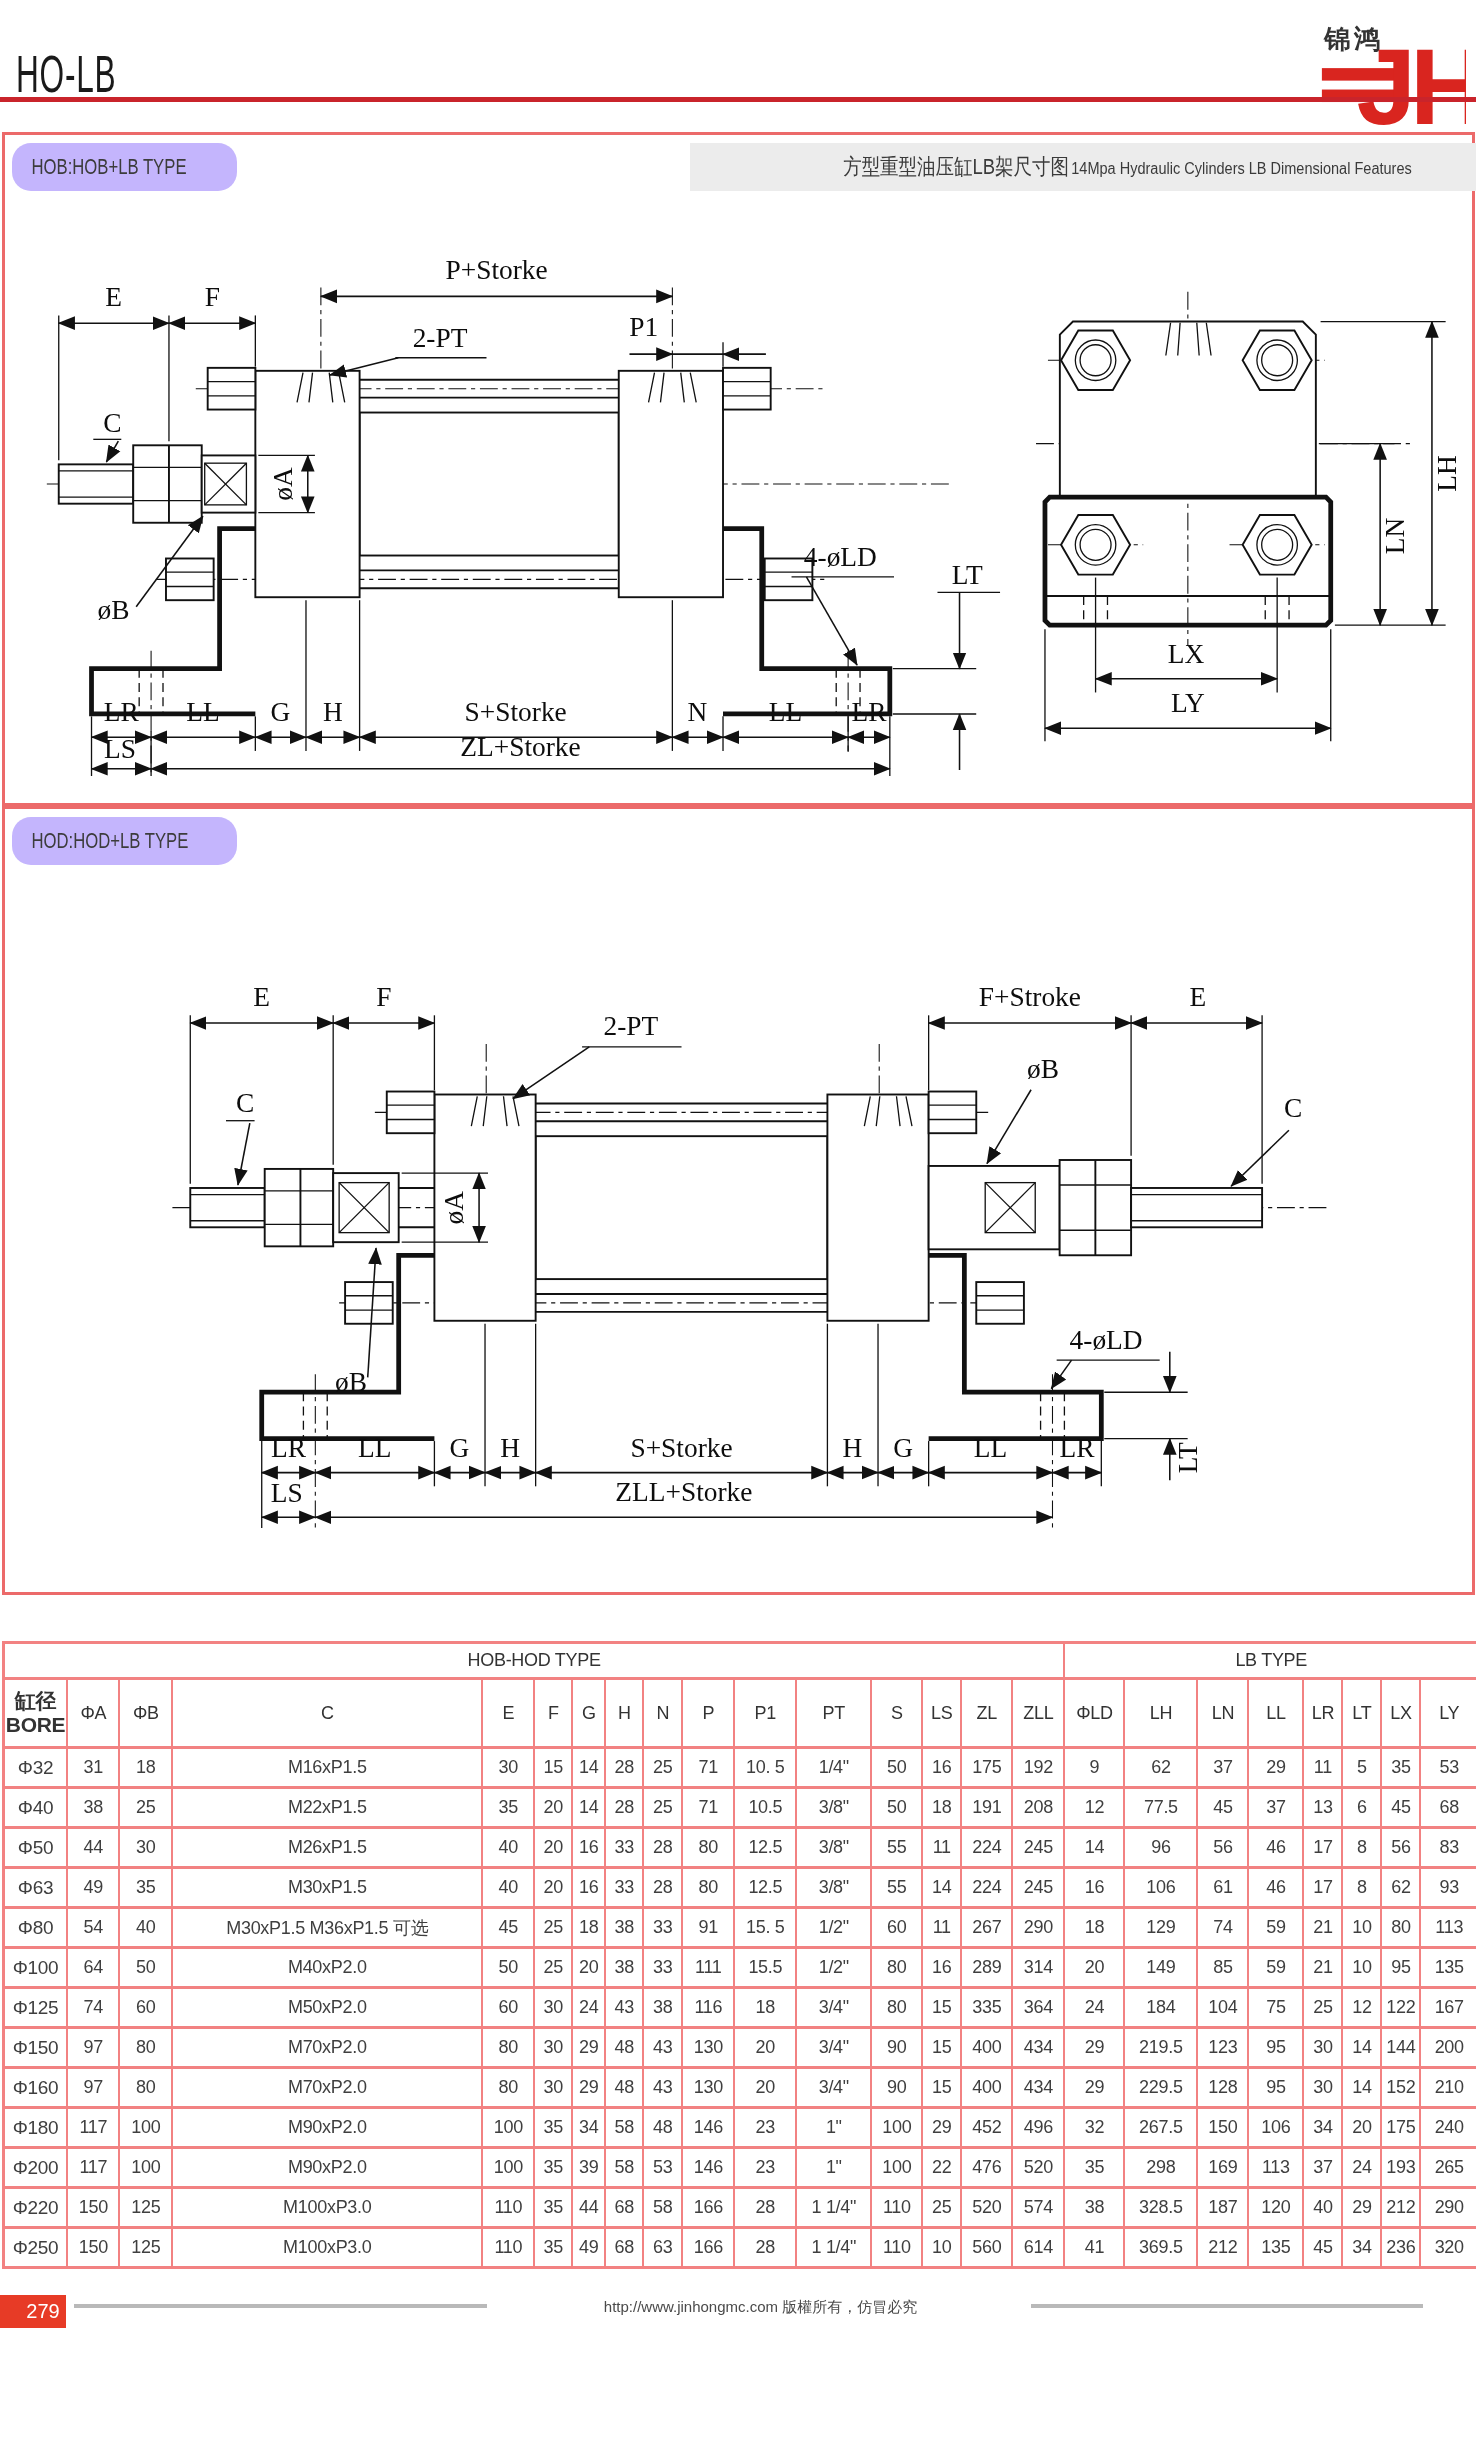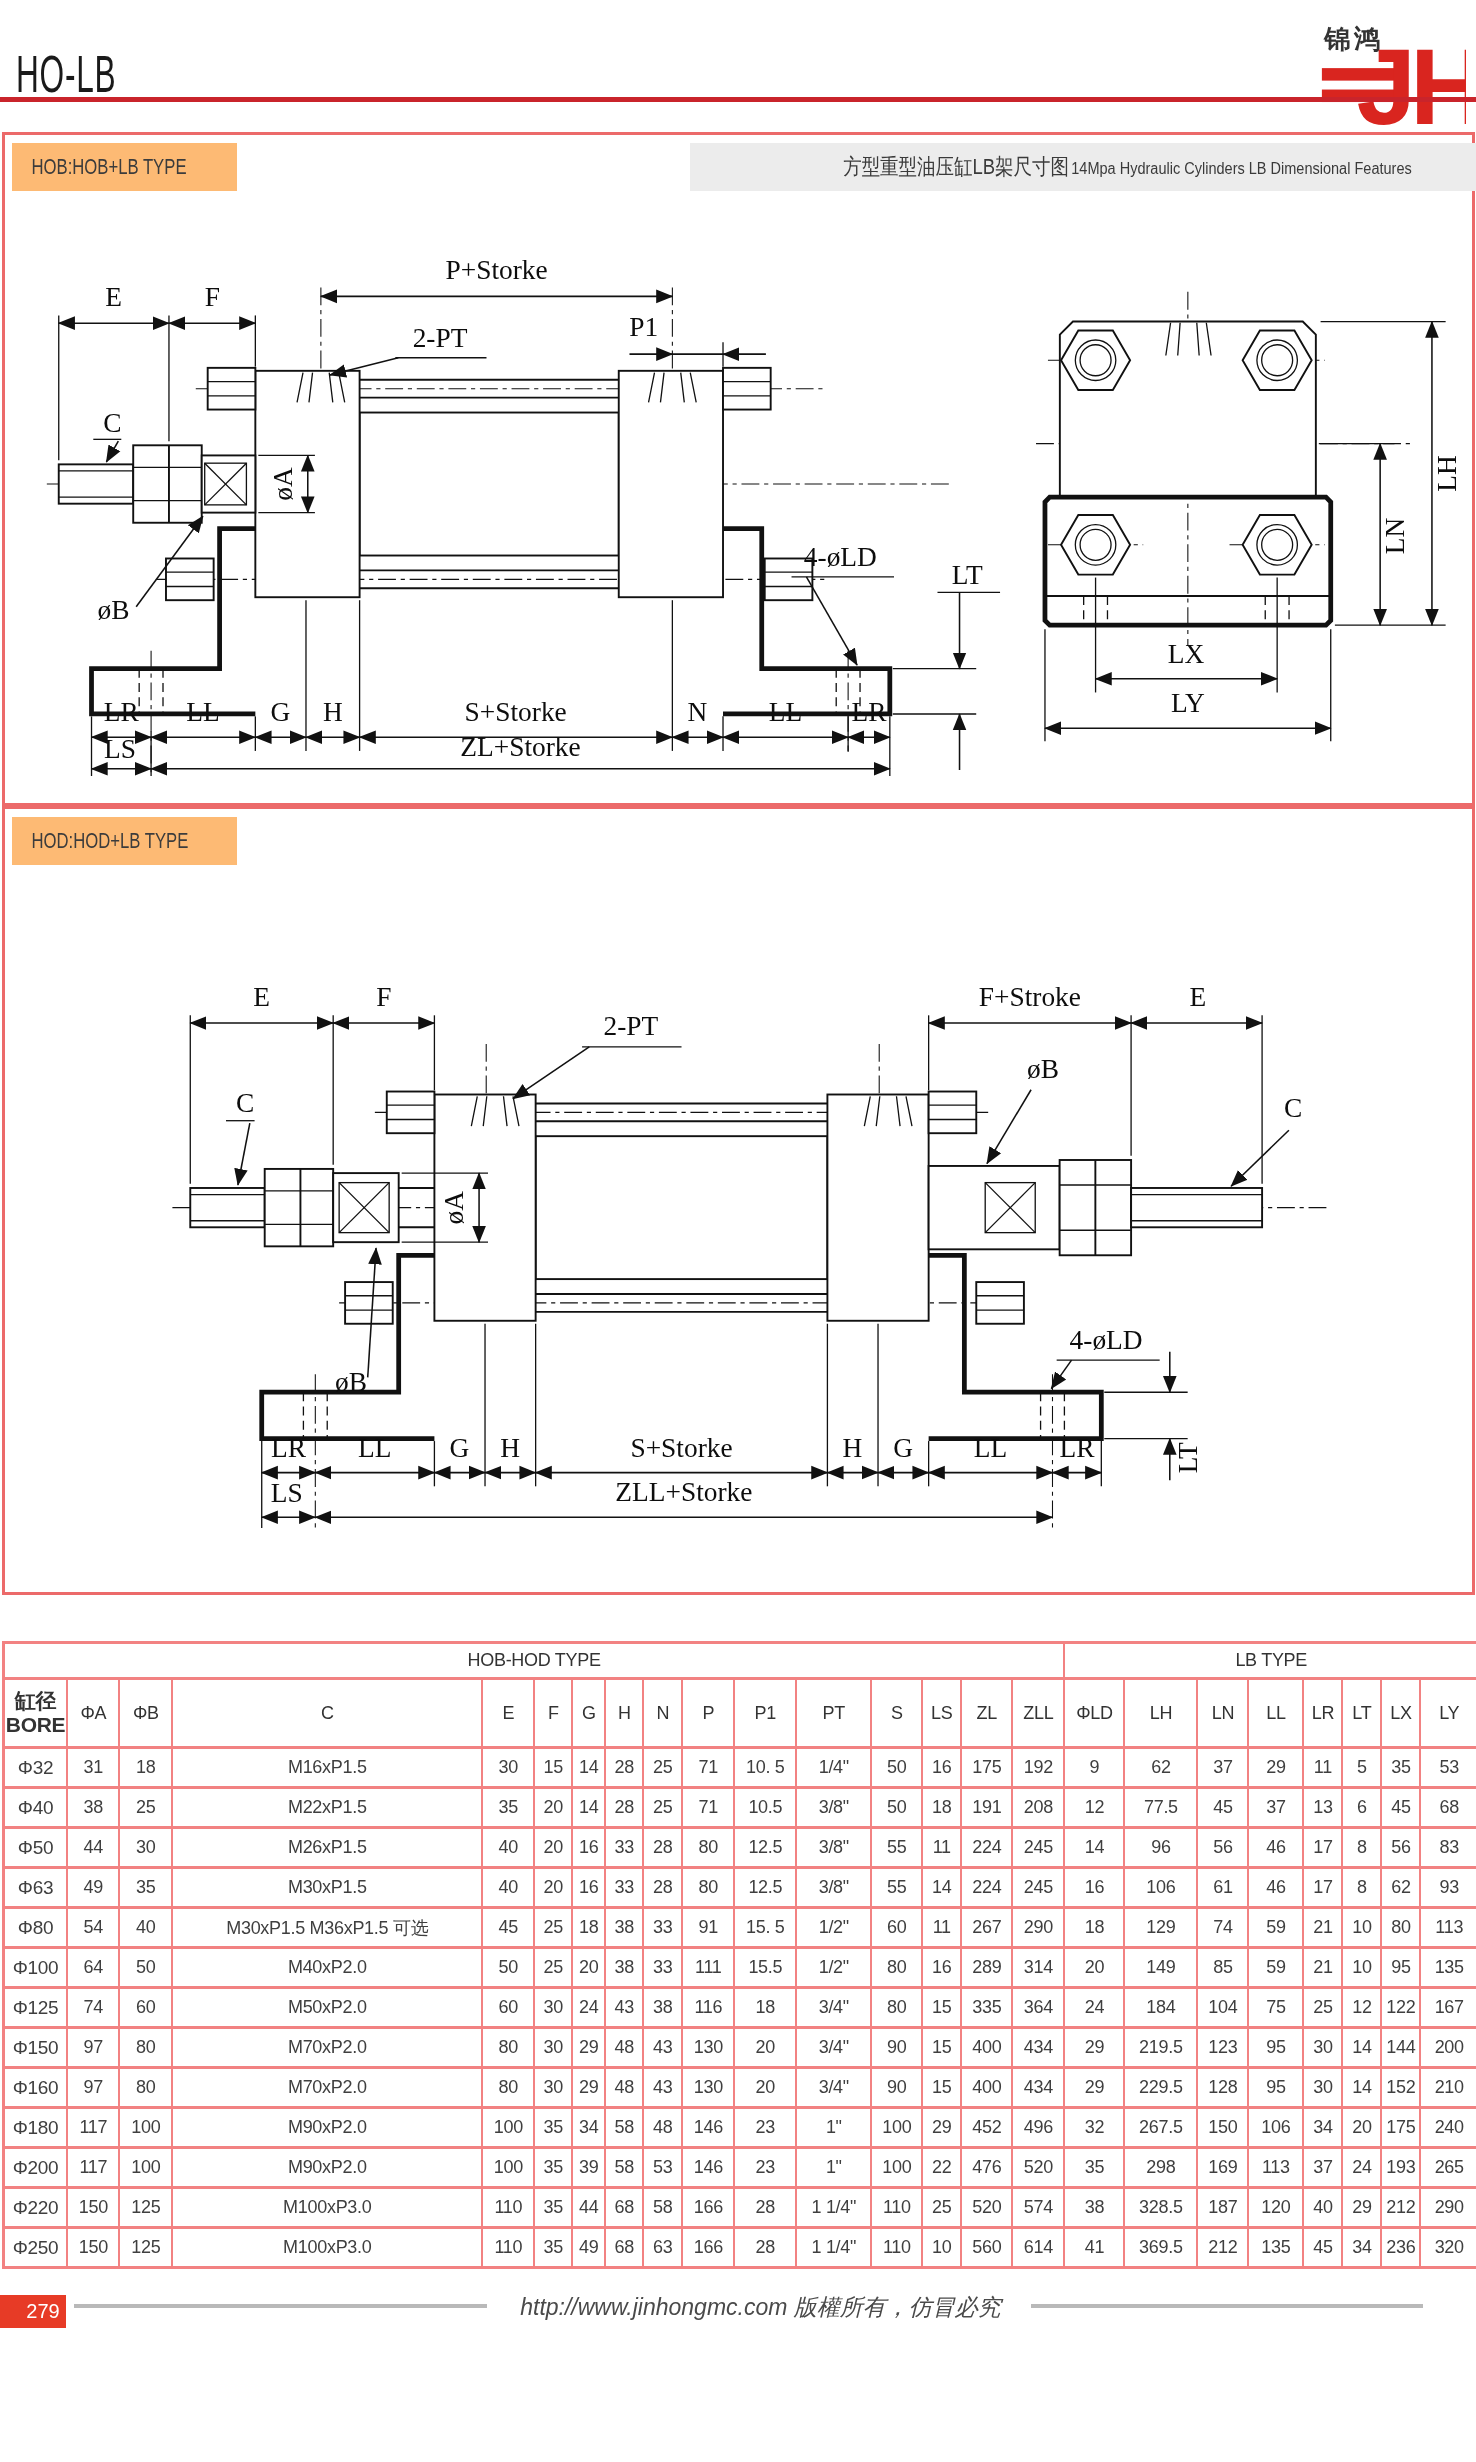--- a/index.html
+++ b/index.html
@@ -13,22 +13,22 @@
     left:15.5px;top:45px;font-size:51px;font-weight:400;color:#1a1a1a;
     letter-spacing:1.2px;white-space:nowrap;
   }
   .condense{display:inline-block;transform:scaleX(.62);transform-origin:0 50%;}
   #title-rule{left:0;top:97px;width:1477px;height:5.4px;background:#c9242b;}
   
   .section-box{left:1.8px;width:1467px;border:3px solid #ec6a6a;background:#fff;}
   #section-hob{top:132px;height:668px;}
   #section-hod{top:806px;height:783px;}
   .sec-label{
-    left:7.1px;top:8.3px;width:225px;height:48px;background:#fdba74;
-    font-size:21.4px;color:#3c3c3c;line-height:48px;white-space:nowrap;
+    left:7.1px;top:8.3px;width:225px;height:48px;background:#c4b5fd;
+    font-size:21.4px;color:#3c3c3c;line-height:48px;white-space:nowrap;border-radius:19px;
   }
   .sec-label span{display:inline-block;transform:scaleX(.78);transform-origin:0 50%;padding-left:25px;}
   .sec-title{
     left:685px;top:8.3px;width:876px;height:48px;background:#ececec;
     text-align:center;line-height:48px;white-space:nowrap;color:#3a3a3a;
   }
   .sec-title .inner{display:inline-block;transform:scaleX(.84);transform-origin:50% 50%;}
   .sec-title .cn{font-size:22px;}
   .sec-title .en{font-size:17.3px;}
   
@@ -57,21 +57,21 @@
   #spec-table tr.cols th{height:66px;font-size:18px;color:#333;}
   #spec-table tbody td,#spec-table tbody th{height:37px;font-size:18px;}
   #spec-table tbody th{font-size:19px;margin-left:43px;}
   .bore-head div{line-height:24px;font-size:21px;font-weight:bold;}
   
   #page-num{left:0;top:2295px;width:46px;height:33px;background:#e73b26;color:#fff;
     text-align:center;line-height:33px;font-size:20px;padding-left:20px;}
   .foot-bar{top:2304px;height:4.2px;background:#b9b9b9;}
   #foot-bar-left{left:74px;width:413px;}
   #foot-bar-right{left:1031px;width:392px;}
-  #footer-text{left:489px;top:2295px;width:543px;text-align:center;font-size:23px;color:#4a4a4a;line-height:24px;white-space:nowrap;font-style:italic;}
+  #footer-text{left:489px;top:2295px;width:543px;text-align:center;font-size:15px;color:#4a4a4a;line-height:24px;white-space:nowrap;}
 </style>
 </head>
 <body>
 
 <div id="page-title" class="abs"><span class="condense">HO-LB</span></div>
 
 <svg class="abs" style="left:1317px;top:10.7px;" width="149" height="119" viewBox="0 0 250 200">
   <text x="12" y="62" font-size="44" font-weight="bold" fill="#333" letter-spacing="6">锦鸿</text>
   <g>
     <rect x="8" y="96" width="142" height="21" fill="#d9251f"></rect>

